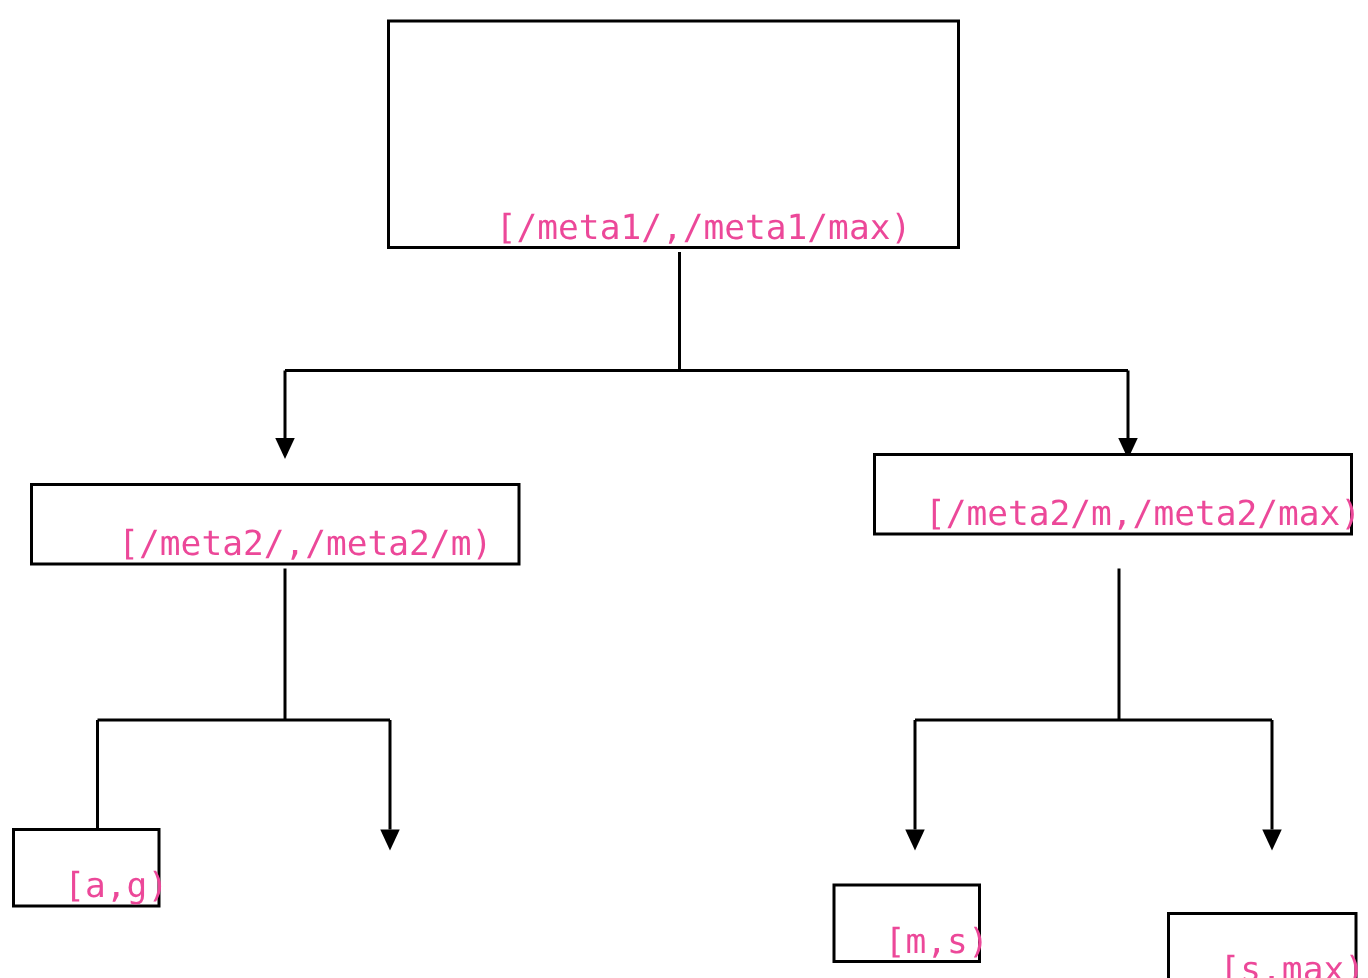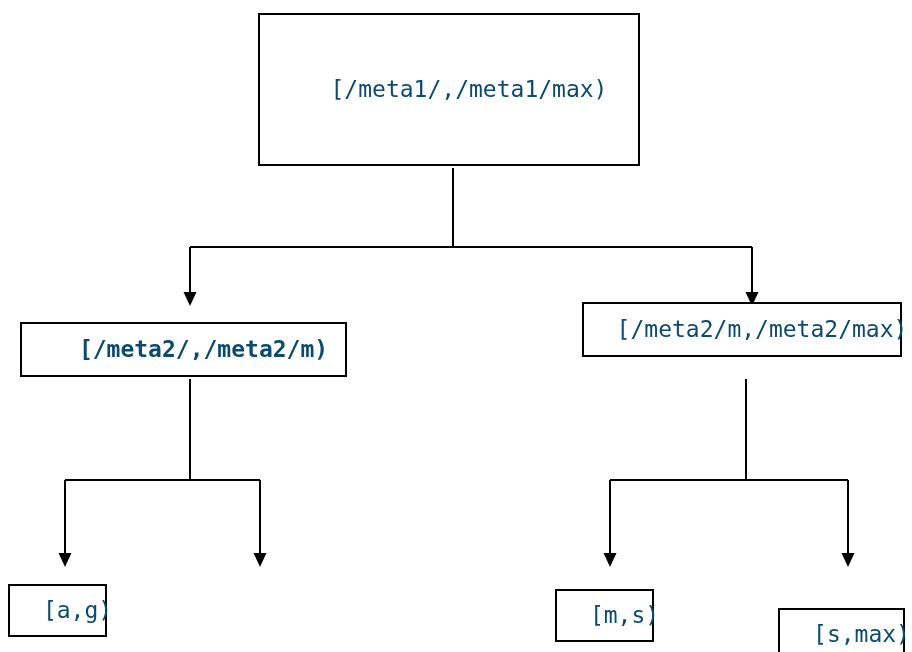--- a/index.html
+++ b/index.html
@@ -29,33 +29,33 @@
   }
   .edges polygon {
     fill: #000000;
     stroke: none;
   }
   .node {
     position: absolute;
     box-sizing: border-box;
     border: 2px solid #000000;
     background: #ffffff;
-    color: #0c4a6e;
+    color: #ec4899;
     display: flex;
-    align-items: center;
+    align-items: flex-end;
     justify-content: center;
     font-size: 23px;
     line-height: 1;
     white-space: pre;
     padding-left: 40px;
   }
   #node-root        { left: 258px; top: 13px;  width: 382px; height: 153px; }
-  #node-meta2-left  { left: 20px;  top: 322px; width: 327px; height: 55px; font-weight: bold;  }
+  #node-meta2-left  { left: 20px;  top: 322px; width: 327px; height: 55px;  }
   #node-meta2-right { left: 582px; top: 302px; width: 320px; height: 55px;  }
-  #node-leaf-ag     { left: 8px;   top: 584px; width: 99px;  height: 53px;  }
+  #node-leaf-ag     { left: 8px;   top: 552px; width: 99px;  height: 53px;  }
   #node-leaf-gm     { left: 203px; top: 584px; width: 99px;  height: 53px;  }
   #node-leaf-ms     { left: 555px; top: 589px; width: 99px;  height: 53px;  }
   #node-leaf-smax   { left: 778px; top: 608px; width: 127px; height: 53px;  }
 </style>
 </head>
 <body>
 
 <div class="stage">
 
   <svg class="edges" viewBox="0 0 912 652" xmlns="http://www.w3.org/2000/svg">

